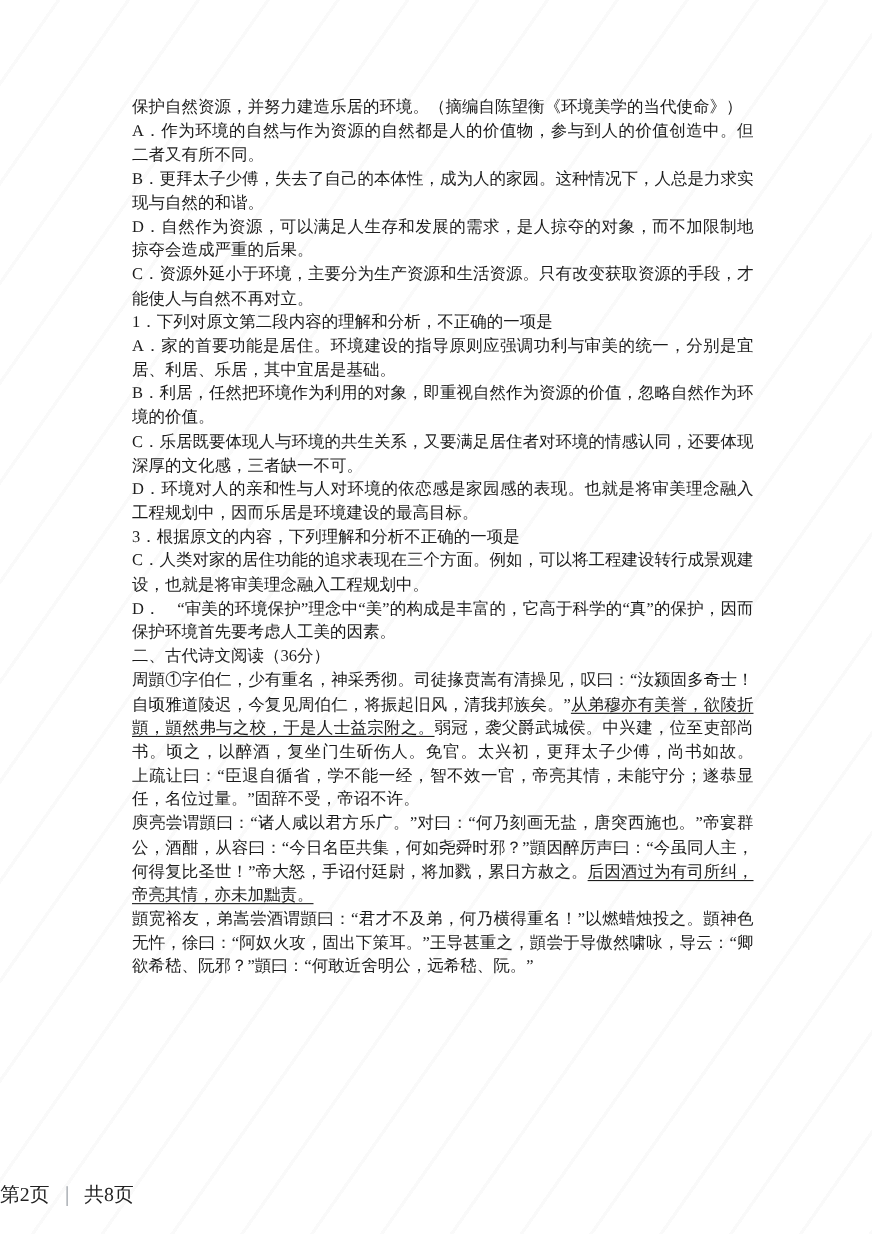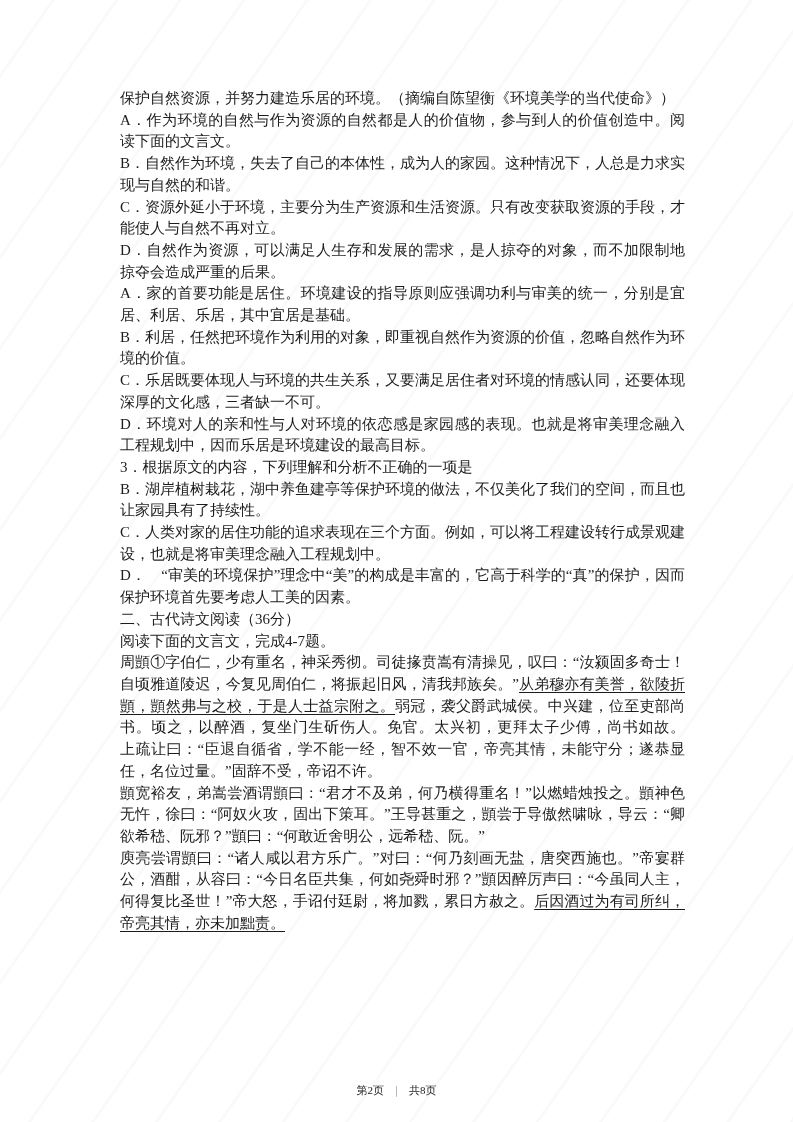--- a/index.html
+++ b/index.html
@@ -34,49 +34,48 @@
   .content p { margin:0; }
   .underline {
     text-decoration:underline;
     text-underline-offset:3px;
   }
   .footer {
     position:absolute;
     left:0;
     right:0;
     bottom:24px;
-    text-align:center;
-    font-size:11px;
+    text-align:left;
+    font-size:18px;
     color:#222;
   }
   .footer .sep { color:#9aa0a6; margin:0 7px; }
 </style>
 </head>
 <body>
 
 <div class="page">
   <div class="watermark"></div>
 
   <div class="content">
       <p><span>保护自然资源，并努力建造乐居的环境。（摘编自陈望衡《环境美学的当代使命》）</span></p>
-      <p><span>A．作为环境的自然与作为资源的自然都是人的价值物，参与到人的价值创造中。阅读下面的文言文。</span></p>
-      <p><span>B．自然作为环境，失去了自己的本体性，成为人的家园。这种情况下，人总是力求实现与自然的和谐。</span></p>
+      <p><span>A．作为环境的自然与作为资源的自然都是人的价值物，参与到人的价值创造中。但二者又有所不同。</span></p>
+      <p><span>B．更拜太子少傅，失去了自己的本体性，成为人的家园。这种情况下，人总是力求实现与自然的和谐。</span></p>
+      <p><span>D．自然作为资源，可以满足人生存和发展的需求，是人掠夺的对象，而不加限制地掠夺会造成严重的后果。</span></p>
       <p><span>C．资源外延小于环境，主要分为生产资源和生活资源。只有改变获取资源的手段，才能使人与自然不再对立。</span></p>
-      <p><span>D．自然作为资源，可以满足人生存和发展的需求，是人掠夺的对象，而不加限制地掠夺会造成严重的后果。</span></p>
+      <p><span>1．下列对原文第二段内容的理解和分析，不正确的一项是</span></p>
       <p><span>A．家的首要功能是居住。环境建设的指导原则应强调功利与审美的统一，分别是宜居、利居、乐居，其中宜居是基础。</span></p>
       <p><span>B．利居，任然把环境作为利用的对象，即重视自然作为资源的价值，忽略自然作为环境的价值。</span></p>
       <p><span>C．乐居既要体现人与环境的共生关系，又要满足居住者对环境的情感认同，还要体现深厚的文化感，三者缺一不可。</span></p>
       <p><span>D．环境对人的亲和性与人对环境的依恋感是家园感的表现。也就是将审美理念融入工程规划中，因而乐居是环境建设的最高目标。</span></p>
       <p><span>3．根据原文的内容，下列理解和分析不正确的一项是</span></p>
-      <p><span>B．湖岸植树栽花，湖中养鱼建亭等保护环境的做法，不仅美化了我们的空间，而且也让家园具有了持续性。</span></p>
       <p><span>C．人类对家的居住功能的追求表现在三个方面。例如，可以将工程建设转行成景观建设，也就是将审美理念融入工程规划中。</span></p>
       <p><span>D．　“审美的环境保护”理念中“美”的构成是丰富的，它高于科学的“真”的保护，因而保护环境首先要考虑人工美的因素。</span></p>
       <p><span>二、古代诗文阅读（36分）</span></p>
-      <p><span>阅读下面的文言文，完成4-7题。</span></p>
       <p><span>周顗①字伯仁，少有重名，神采秀彻。司徒掾贲嵩有清操见，叹曰：“汝颍固多奇士！自顷雅道陵迟，今复见周伯仁，将振起旧风，清我邦族矣。”</span><span class="underline">从弟穆亦有美誉，欲陵折顗，顗然弗与之校，于是人士益宗附之。</span><span>弱冠，袭父爵武城侯。中兴建，位至吏部尚书。顷之，以醉酒，复坐门生斫伤人。免官。太兴初，更拜太子少傅，尚书如故。　　上疏让曰：“臣退自循省，学不能一经，智不效一官，帝亮其情，未能守分；遂恭显任，名位过量。”固辞不受，帝诏不许。</span></p>
+      <p><span>庾亮尝谓顗曰：“诸人咸以君方乐广。”对曰：“何乃刻画无盐，唐突西施也。”帝宴群公，酒酣，从容曰：“今日名臣共集，何如尧舜时邪？”顗因醉厉声曰：“今虽同人主，何得复比圣世！”帝大怒，手诏付廷尉，将加戮，累日方赦之。</span><span class="underline">后因酒过为有司所纠，帝亮其情，亦未加黜责。</span></p>
       <p><span>顗宽裕友，弟嵩尝酒谓顗曰：“君才不及弟，何乃横得重名！”以燃蜡烛投之。顗神色无忤，徐曰：“阿奴火攻，固出下策耳。”王导甚重之，顗尝于导傲然啸咏，导云：“卿欲希嵇、阮邪？”顗曰：“何敢近舍明公，远希嵇、阮。”</span></p>
-      <p><span>庾亮尝谓顗曰：“诸人咸以君方乐广。”对曰：“何乃刻画无盐，唐突西施也。”帝宴群公，酒酣，从容曰：“今日名臣共集，何如尧舜时邪？”顗因醉厉声曰：“今虽同人主，何得复比圣世！”帝大怒，手诏付廷尉，将加戮，累日方赦之。</span><span class="underline">后因酒过为有司所纠，帝亮其情，亦未加黜责。</span></p>
     </div>
 
   <div class="footer">
     <span>第2页</span><span class="sep">｜</span><span>共8页</span>
   </div>
 </div>
 
 </body></html>

